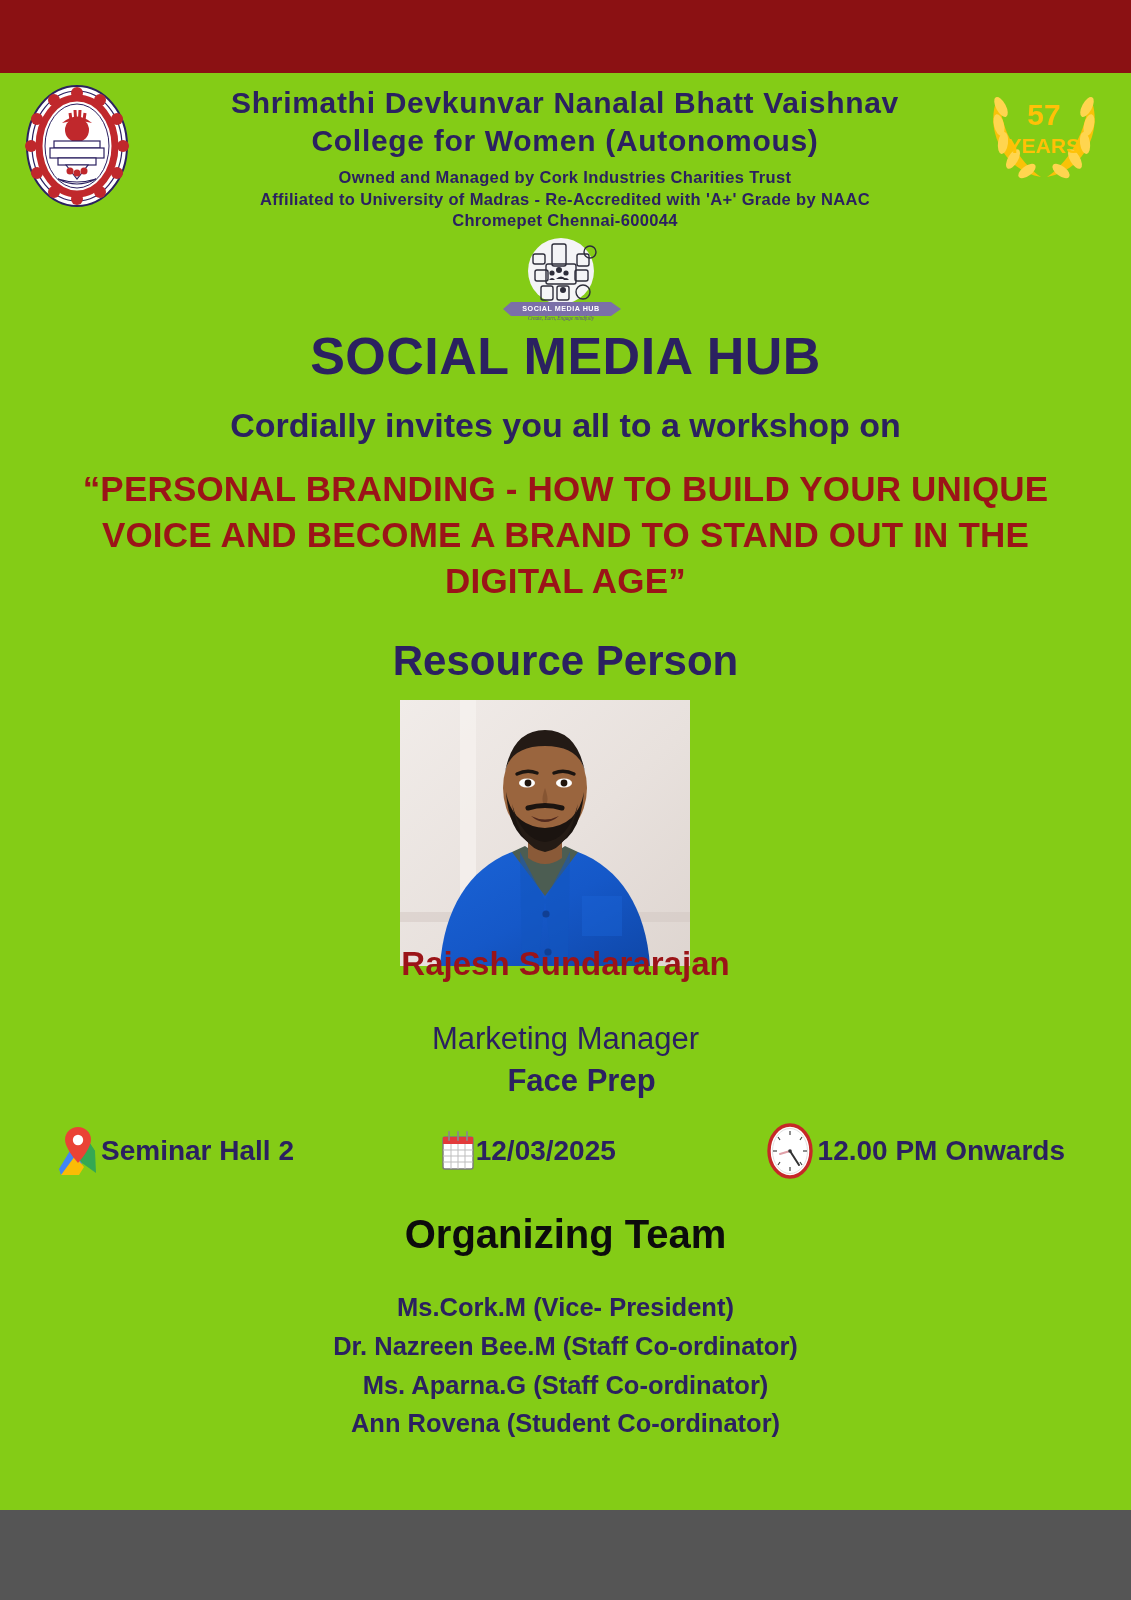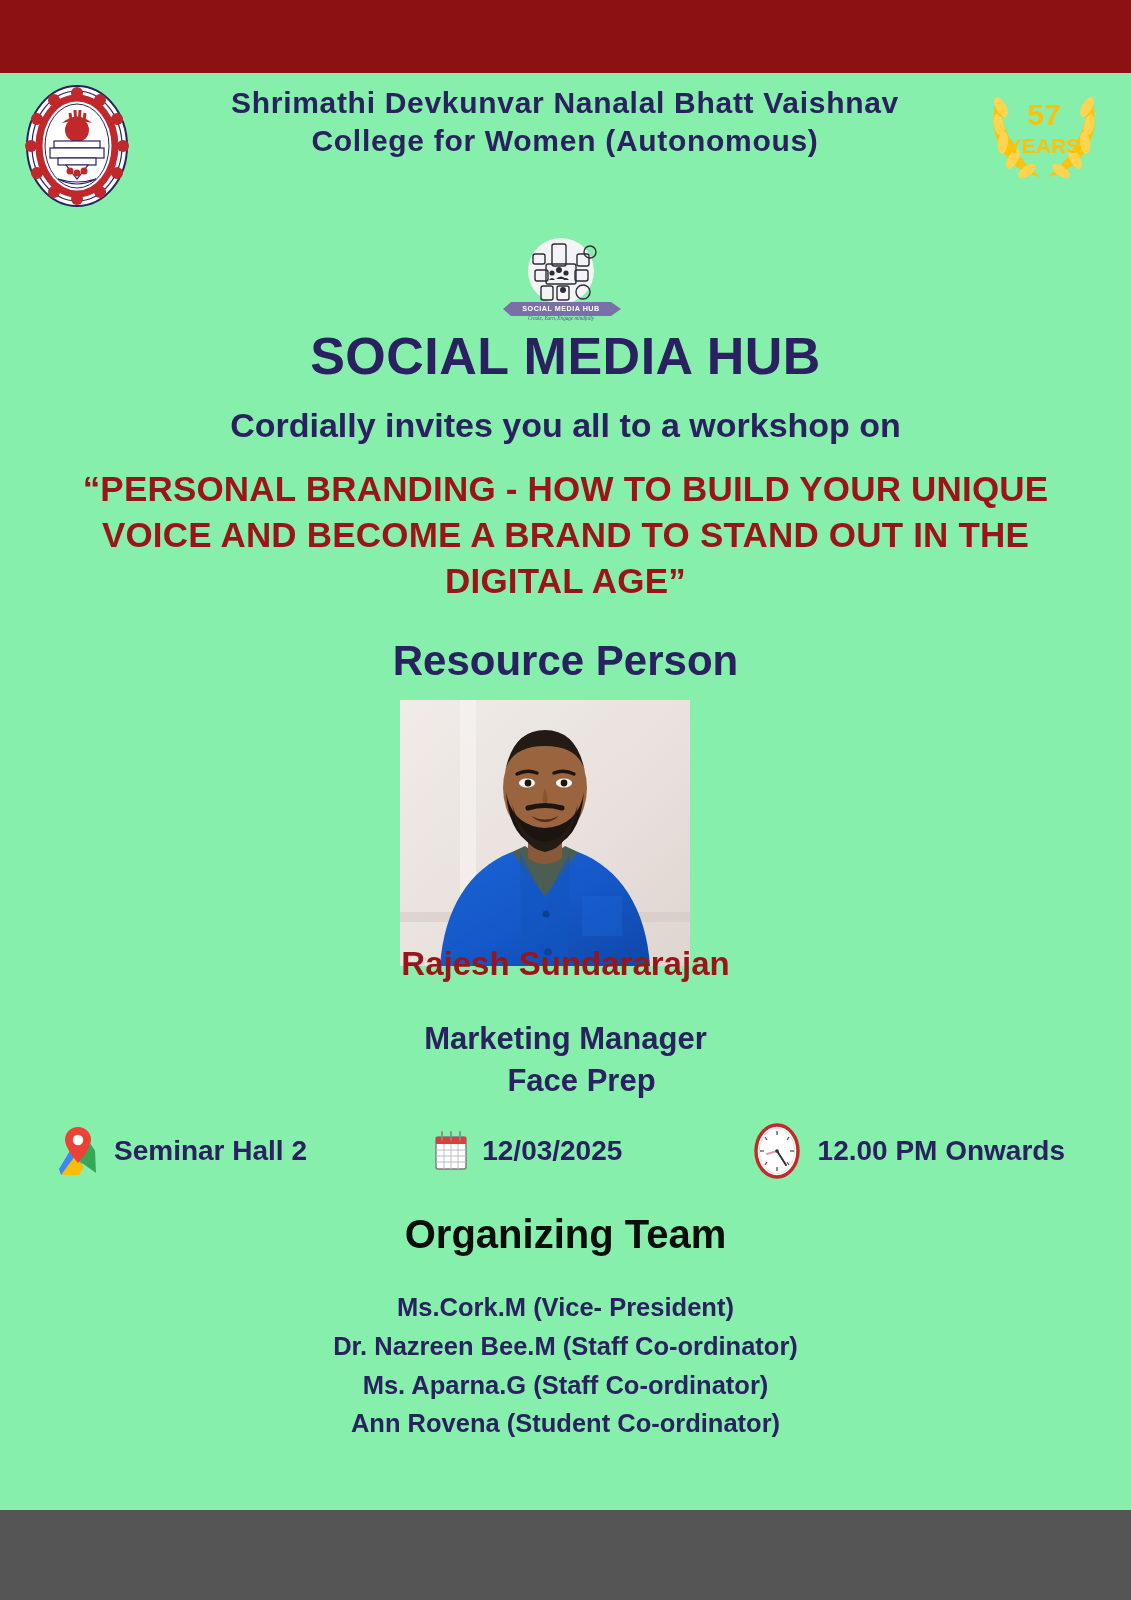--- a/index.html
+++ b/index.html
@@ -7,21 +7,21 @@
     padding: 0;
     background: #ffffff;
   }
   body {
     font-family: "Liberation Sans", sans-serif;
   }
   .poster {
     position: relative;
     width: 1131px;
     height: 1600px;
-    background: #86efac;
+    background: #84cc16;
     overflow: hidden;
     margin: 0 auto;
   }
 
   
   .top-band {
     position: absolute;
     left: 0; top: 0;
     width: 1131px;
     height: 73px;
@@ -144,21 +144,21 @@
     font-size: 33px;
     font-weight: bold;
   }
   .rp-role {
     position: absolute;
     left: 0; top: 1021px;
     width: 1131px;
     text-align: center;
     color: #2B2160;
     font-size: 31px;
-    font-weight: bold;
+    font-weight: normal;
   }
   .rp-org {
     position: absolute;
     left: 16px; top: 1063px;
     width: 1131px;
     text-align: center;
     color: #2B2160;
     font-size: 31px;
     font-weight: bold;
   }
@@ -169,21 +169,20 @@
     left: 55px; top: 1120px;
     width: 1010px;
     height: 62px;
     display: flex;
     align-items: center;
     justify-content: space-between;
   }
   .detail-item {
     display: flex;
     align-items: center;
-    gap: 13px;
   }
   .detail-text {
     color: #2B2160;
     font-size: 28px;
     font-weight: bold;
     white-space: nowrap;
   }
   .detail-icon { width: 46px; height: 52px; flex: none; }
   .detail-icon.cal { width: 36px; height: 42px; }
   .detail-icon.clk { width: 56px; height: 56px; }
@@ -254,20 +253,25 @@
         <circle cx="70" cy="88" r="3.5" fill="#C0282C"></circle>
         <path d="M44 96 q19 10 38 0 q-19 6 -38 0z" fill="#fff" stroke="#2B2160" stroke-width="1.2"></path>
       </svg>
     </div>
 
     <div class="header-text">
       <div class="college-name">
         <span>Shrimathi Devkunvar Nanalal Bhatt Vaishnav</span><br>
         <span>College for Women (Autonomous)</span>
       </div>
+      <div class="college-sub">
+        <span>Owned and Managed by Cork Industries Charities Trust</span><br>
+        <span>Affiliated to University of Madras - Re-Accredited with 'A+' Grade by NAAC</span><br>
+        <span>Chromepet Chennai-600044</span>
+      </div>
     </div>
 
     <div class="anniv-logo">
       <svg viewBox="0 0 130 100" width="130" height="100" aria-hidden="true">
         <g fill="#FFC107">
           <path d="M62 96 C40 92 22 76 16 52 C13 40 14 28 18 18 C22 30 24 44 30 56 C38 74 50 88 62 96z" opacity="0.95"></path>
           <path d="M68 96 C90 92 108 76 114 52 C117 40 116 28 112 18 C108 30 106 44 100 56 C92 74 80 88 68 96z" opacity="0.95"></path>
         </g>
         <g fill="#FFD54F">
           <ellipse cx="22" cy="26" rx="5" ry="11" transform="rotate(-28 22 26)"></ellipse>

